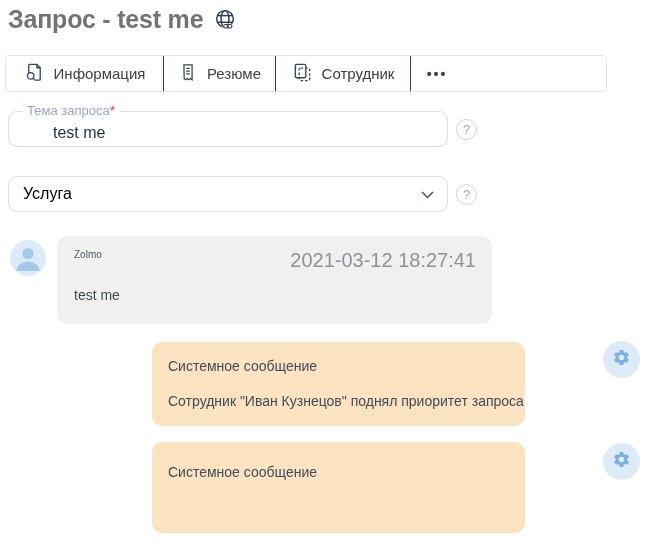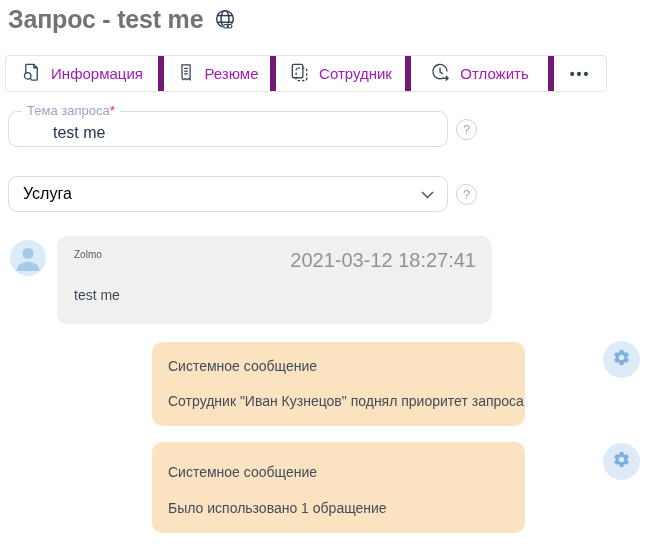--- a/index.html
+++ b/index.html
@@ -31,23 +31,23 @@
     width: 602px; height: 37px;
     background: #fff;
     border: 1px solid #e3e3e3;
     border-radius: 4px;
     display: flex;
     align-items: stretch;
   }
   .tab {
     display: flex; align-items: center; justify-content: center;
     gap: 9px;
-    border-right: 6px solid #701a75;
+    border-right: 1px solid #701a75;
     font-size: 15px;
-    color: #a21caf;
+    color: #404040;
     cursor: pointer;
     white-space: nowrap;
   }
   .tab:last-child { border-right: none; }
   .tab-info     { width: 158px; }
   .tab-resume   { width: 112px; }
   .tab-transfer { width: 135px; }
   .tab-postpone { width: 143px; }
   .tab-more     { width: 52px; font-size: 14px; font-weight: 700; letter-spacing: 2px; color: #33475b; }
   .tab svg { flex: 0 0 auto; }
@@ -212,30 +212,20 @@
     </div>
     <div class="tab tab-transfer">
       <span>
         <svg width="21" height="21" viewBox="0 0 22 22" fill="none" stroke="#33475b" stroke-width="1.4">
           <rect x="3.5" y="2.5" width="11" height="14" rx="1.5"></rect>
           <rect x="7.5" y="6.5" width="11" height="13" rx="1.5" stroke-dasharray="2.6 2"></rect>
         </svg>
       </span>
       <span>Сотрудник</span>
     </div>
-    <div class="tab tab-postpone">
-      <span>
-        <svg width="21" height="21" viewBox="0 0 22 22" fill="none" stroke="#33475b" stroke-width="1.4">
-          <path d="M18 10 a7.5 7.5 0 1 0 -4.5 6.9"></path>
-          <path d="M10.5 6 v4.5 l3 2"></path>
-          <path d="M13 17 h6 m-2.4 -2.4 l2.4 2.4 l-2.4 2.4"></path>
-        </svg>
-      </span>
-      <span>Отложить</span>
-    </div>
     <div class="tab tab-more">
       <span>•••</span>
     </div>
   </div>
 
   <div class="field field-subject">
     <span class="float-label">
       <span>Тема запроса</span><span class="required-mark">*</span>
     </span>
     <input class="subject-input" type="text" value="test me" style="">
@@ -271,21 +261,20 @@
   <div class="gear-btn gear-1">
     <span>
       <svg width="19" height="19" viewBox="0 0 24 24" fill="#7fb0dd">
         <path d="M19.14 12.94c.04-.3.06-.61.06-.94 0-.32-.02-.64-.07-.94l2.03-1.58a.49.49 0 0 0 .12-.61l-1.92-3.32a.49.49 0 0 0-.59-.22l-2.39.96c-.5-.38-1.03-.7-1.62-.94l-.36-2.54a.484.484 0 0 0-.48-.41h-3.84c-.24 0-.43.17-.47.41l-.36 2.54c-.59.24-1.13.57-1.62.94l-2.39-.96c-.22-.08-.47 0-.59.22L2.74 8.87c-.12.21-.08.47.12.61l2.03 1.58c-.05.3-.09.63-.09.94s.02.64.07.94l-2.03 1.58a.49.49 0 0 0-.12.61l1.92 3.32c.12.22.37.29.59.22l2.39-.96c.5.38 1.03.7 1.62.94l.36 2.54c.05.24.24.41.48.41h3.84c.24 0 .44-.17.47-.41l.36-2.54c.59-.24 1.13-.56 1.62-.94l2.39.96c.22.08.47 0 .59-.22l1.92-3.32c.12-.22.07-.47-.12-.61l-2.01-1.58zM12 15.6c-1.98 0-3.6-1.62-3.6-3.6s1.62-3.6 3.6-3.6 3.6 1.62 3.6 3.6-1.62 3.6-3.6 3.6z"></path>
       </svg>
     </span>
   </div>
 
   <div class="bubble bubble-sys bubble-sys-2">
     <span class="sys-title">Системное сообщение</span>
-    <span class="sys-text">Было использовано 1 обращение</span>
   </div>
   <div class="gear-btn gear-2">
     <span>
       <svg width="19" height="19" viewBox="0 0 24 24" fill="#7fb0dd">
         <path d="M19.14 12.94c.04-.3.06-.61.06-.94 0-.32-.02-.64-.07-.94l2.03-1.58a.49.49 0 0 0 .12-.61l-1.92-3.32a.49.49 0 0 0-.59-.22l-2.39.96c-.5-.38-1.03-.7-1.62-.94l-.36-2.54a.484.484 0 0 0-.48-.41h-3.84c-.24 0-.43.17-.47.41l-.36 2.54c-.59.24-1.13.57-1.62.94l-2.39-.96c-.22-.08-.47 0-.59.22L2.74 8.87c-.12.21-.08.47.12.61l2.03 1.58c-.05.3-.09.63-.09.94s.02.64.07.94l-2.03 1.58a.49.49 0 0 0-.12.61l1.92 3.32c.12.22.37.29.59.22l2.39-.96c.5.38 1.03.7 1.62.94l.36 2.54c.05.24.24.41.48.41h3.84c.24 0 .44-.17.47-.41l.36-2.54c.59-.24 1.13-.56 1.62-.94l2.39.96c.22.08.47 0 .59-.22l1.92-3.32c.12-.22.07-.47-.12-.61l-2.01-1.58zM12 15.6c-1.98 0-3.6-1.62-3.6-3.6s1.62-3.6 3.6-3.6 3.6 1.62 3.6 3.6-1.62 3.6-3.6 3.6z"></path>
       </svg>
     </span>
   </div>
 
 </div>

